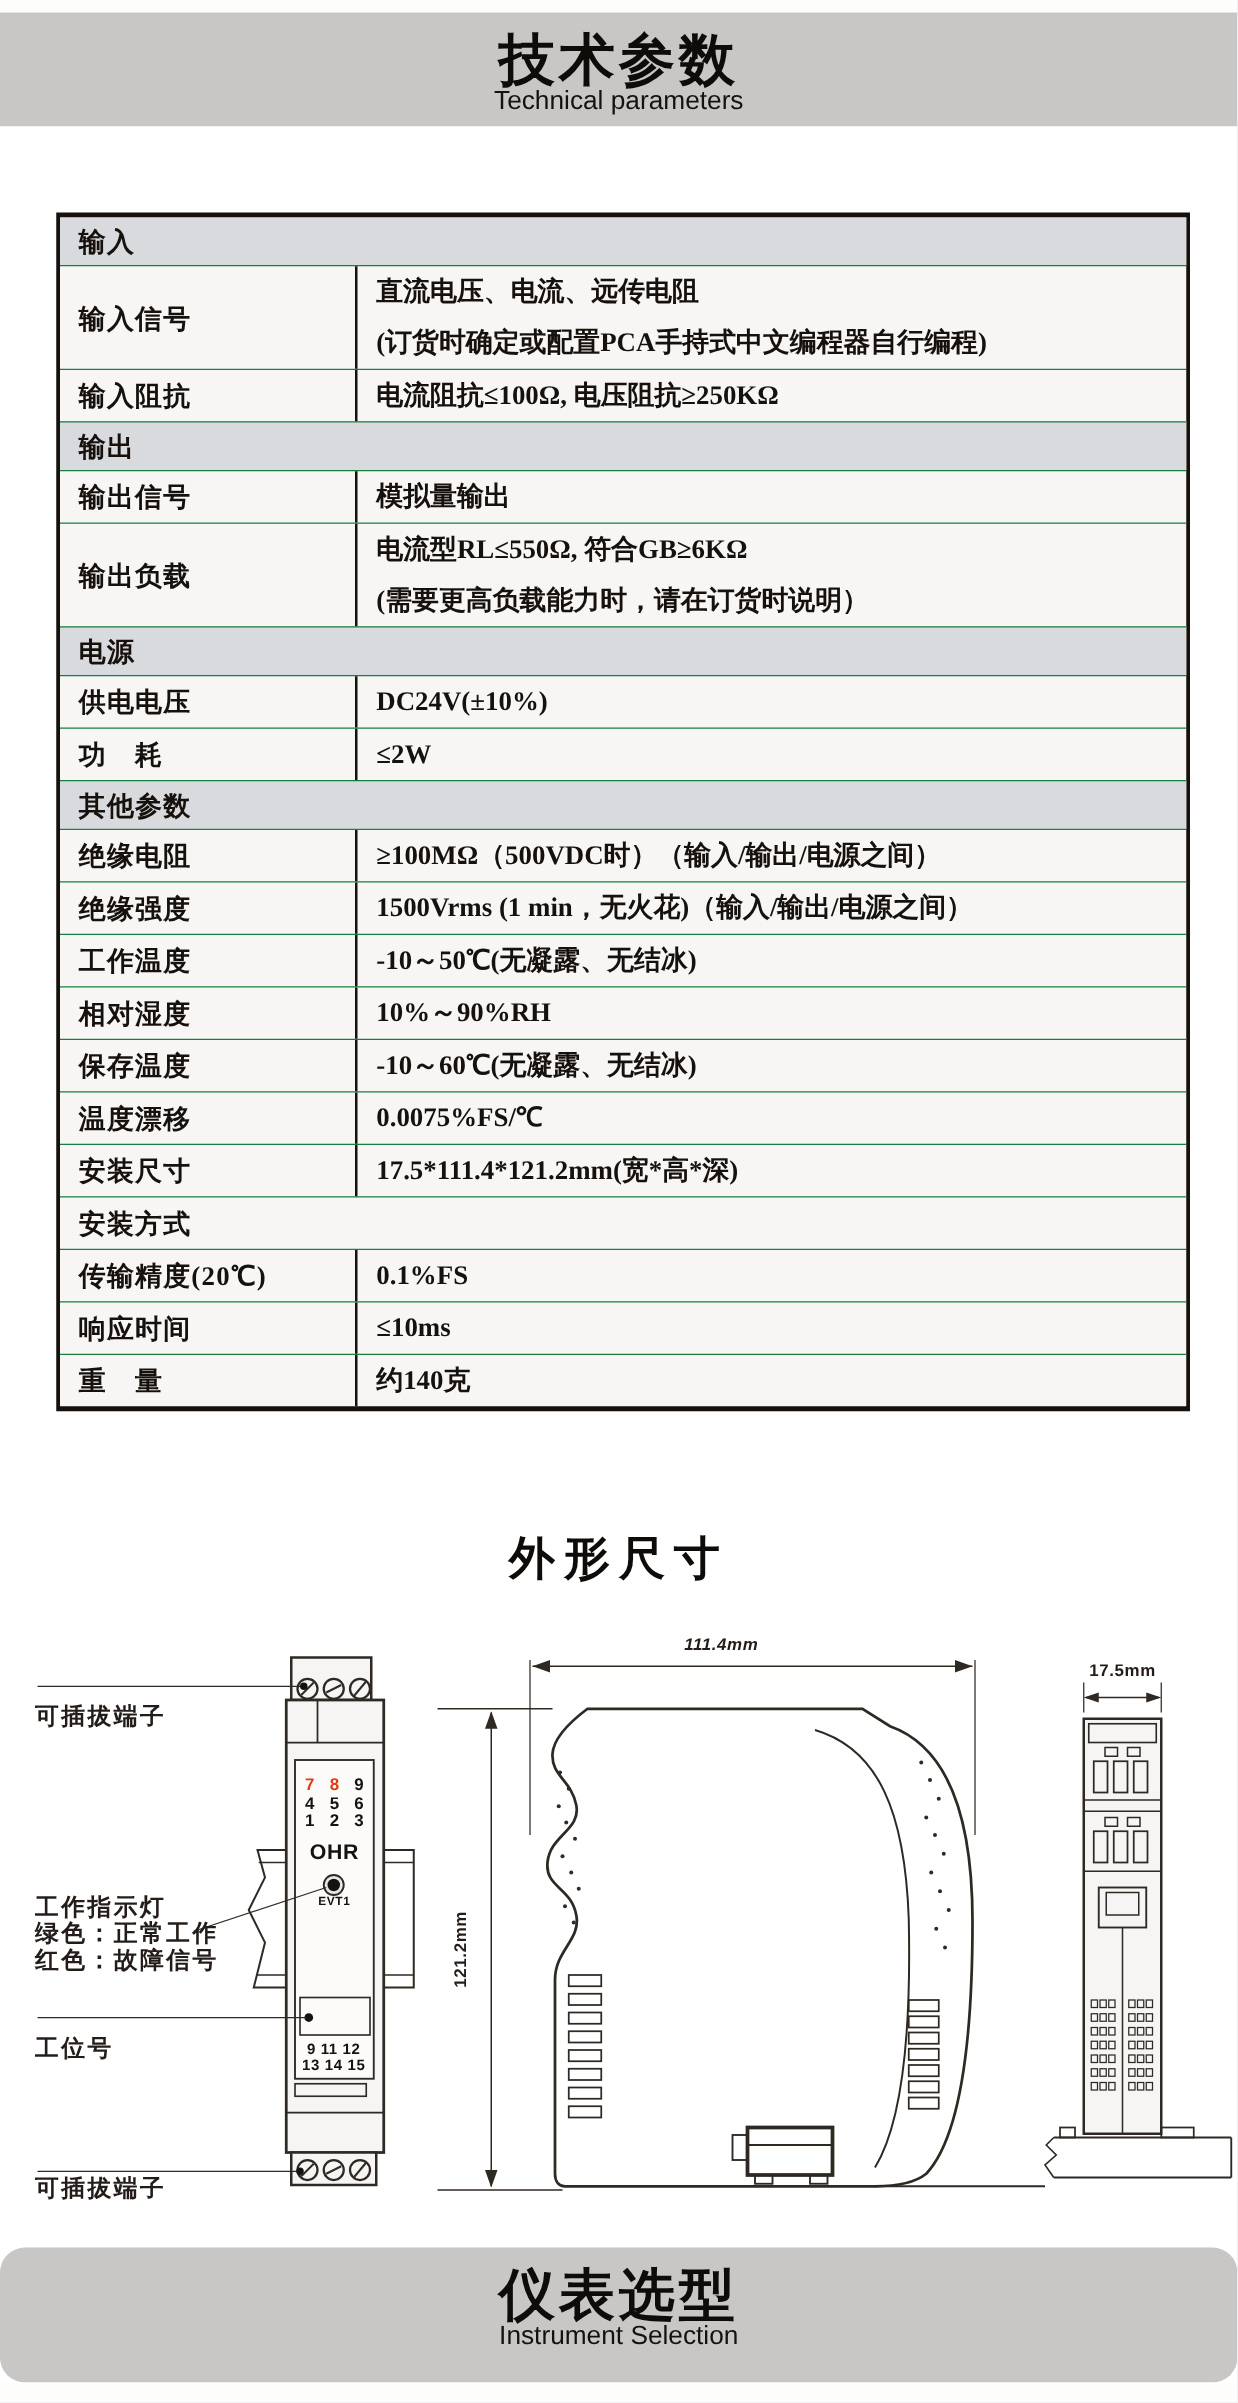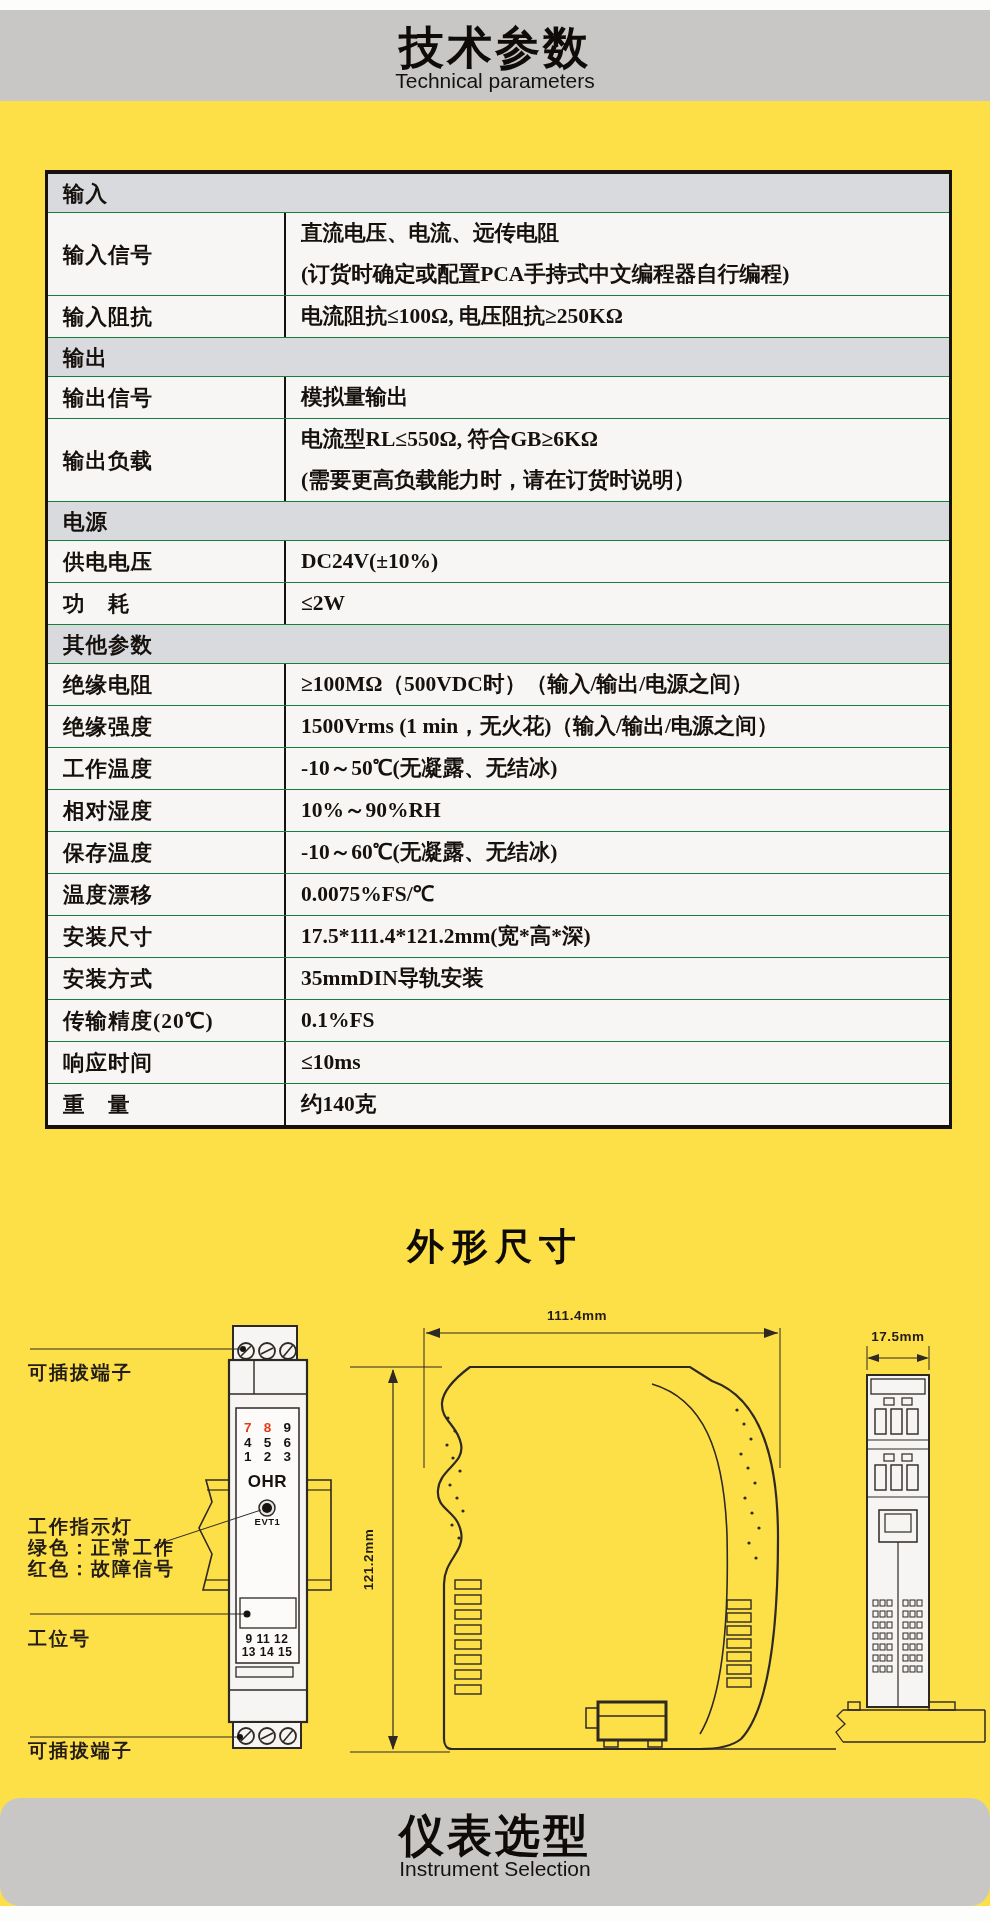--- a/index.html
+++ b/index.html
@@ -1,16 +1,16 @@
 <!DOCTYPE html>
 <html><head>
 <meta charset="utf-8">
 <style>
   html,body{margin:0;padding:0;background:#e8e8e8;}
-  .page{position:relative;width:990px;height:1922px;background:#fde047;overflow:hidden;
+  .page{position:relative;width:990px;height:1922px;background:#ffffff;overflow:hidden;
         font-family:"Liberation Sans",sans-serif;color:#17110d;}
   .strip{position:absolute;left:0;width:100%;background:#fdfdfc;}
   .strip.top{top:0;height:10px;}
   .strip.bottom{top:1906px;height:16px;}
   .band{position:absolute;left:0;width:100%;background:#c9c7c5;text-align:center;}
   .band.header{top:10px;height:91px;}
   .band.footer{top:1798px;height:108px;border-radius:20px;}
   .band .cn{font-size:45px;font-weight:bold;letter-spacing:3px;line-height:1.05;padding-top:14px;color:#0e0b09;}
   .band .en{font-size:21px;color:#141110;margin-top:-2px;letter-spacing:0px;
             font-family:"Liberation Sans",sans-serif;}
@@ -148,23 +148,20 @@
         </div>
       </div>
       <div class="trow datarow">
         <div class="tlabel">安装尺寸</div>
         <div class="tvalue">
           <div>17.5*111.4*121.2mm(宽*高*深)</div>
         </div>
       </div>
       <div class="trow datarow">
         <div class="tlabel">安装方式</div>
-        <div class="tvalue">
-          <div>35mmDIN导轨安装</div>
-        </div>
       </div>
       <div class="trow datarow">
         <div class="tlabel">传输精度(20℃)</div>
         <div class="tvalue">
           <div>0.1%FS</div>
         </div>
       </div>
       <div class="trow datarow">
         <div class="tlabel">响应时间</div>
         <div class="tvalue">
@@ -375,21 +372,21 @@
 
     <div class="dlabel" style="left:28px;top:30px;">可插拔端子</div>
     <div class="dlabel block" style="left:28px;top:186px;">
       <div>工作指示灯</div>
       <div>绿色：正常工作</div>
       <div>红色：故障信号</div>
     </div>
     <div class="dlabel" style="left:28px;top:296px;">工位号</div>
     <div class="dlabel" style="left:28px;top:408px;">可插拔端子</div>
 
-    <div class="dim" style="left:517px;top:8px;width:120px;">111.4mm</div>
+    <div class="dim" style="left:517px;top:8px;width:120px;font-style:italic;">111.4mm</div>
     <div class="dim dim-rot" style="left:323px;top:252px;width:90px;">121.2mm</div>
     <div class="dim" style="left:858px;top:29px;width:80px;">17.5mm</div>
 
     <div class="terminal-grid">
         <span class="tnum red">7</span>
         <span class="tnum red">8</span>
         <span class="tnum">9</span>
         <span class="tnum">4</span>
         <span class="tnum">5</span>
         <span class="tnum">6</span>

